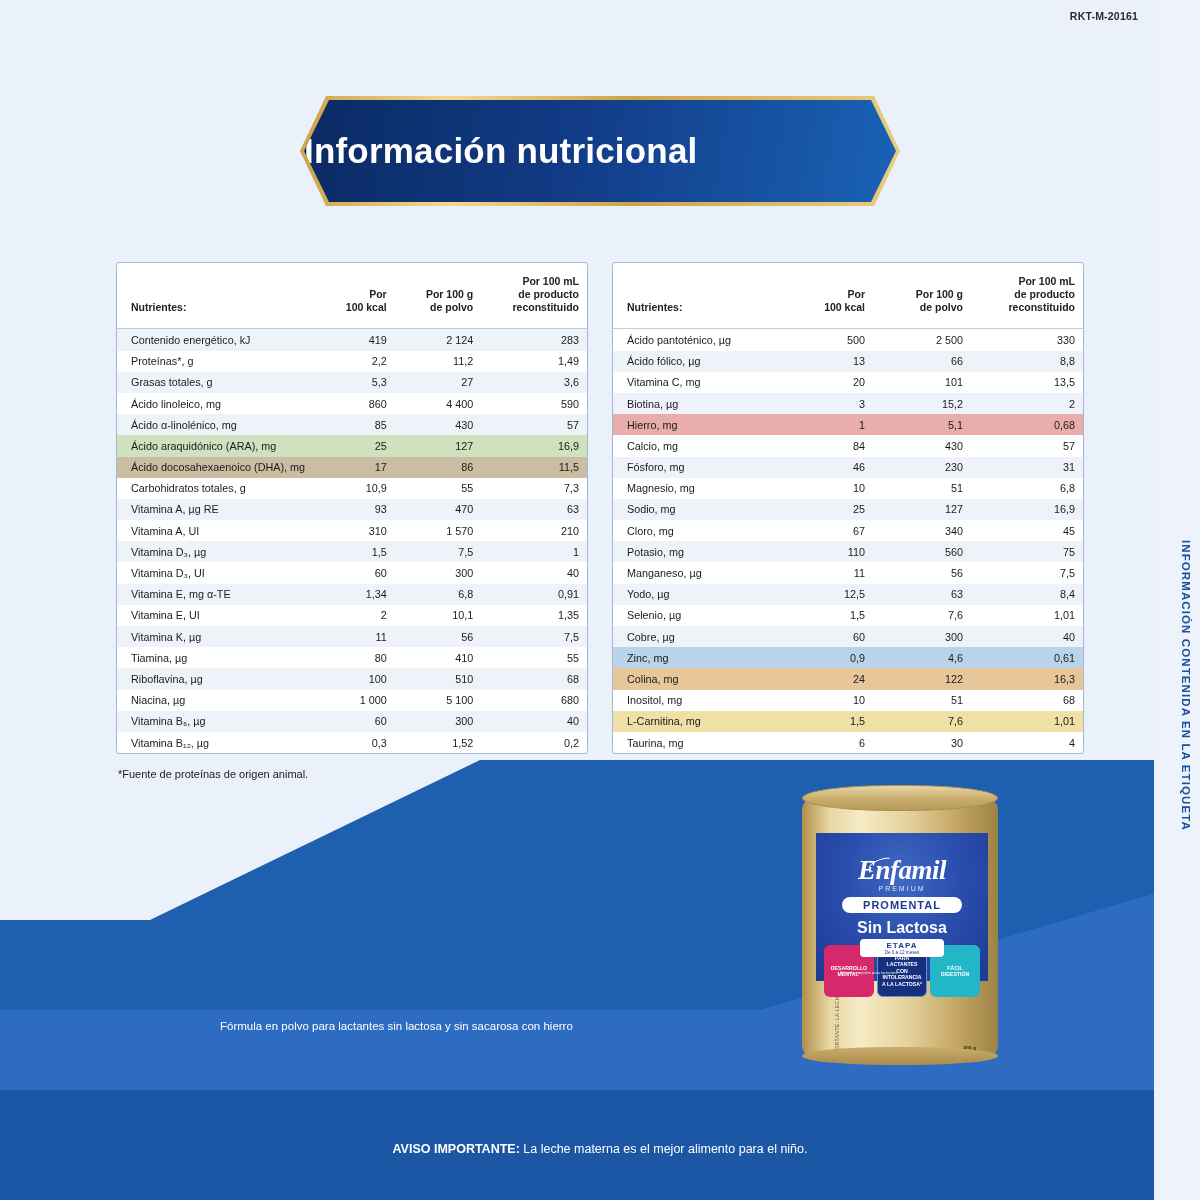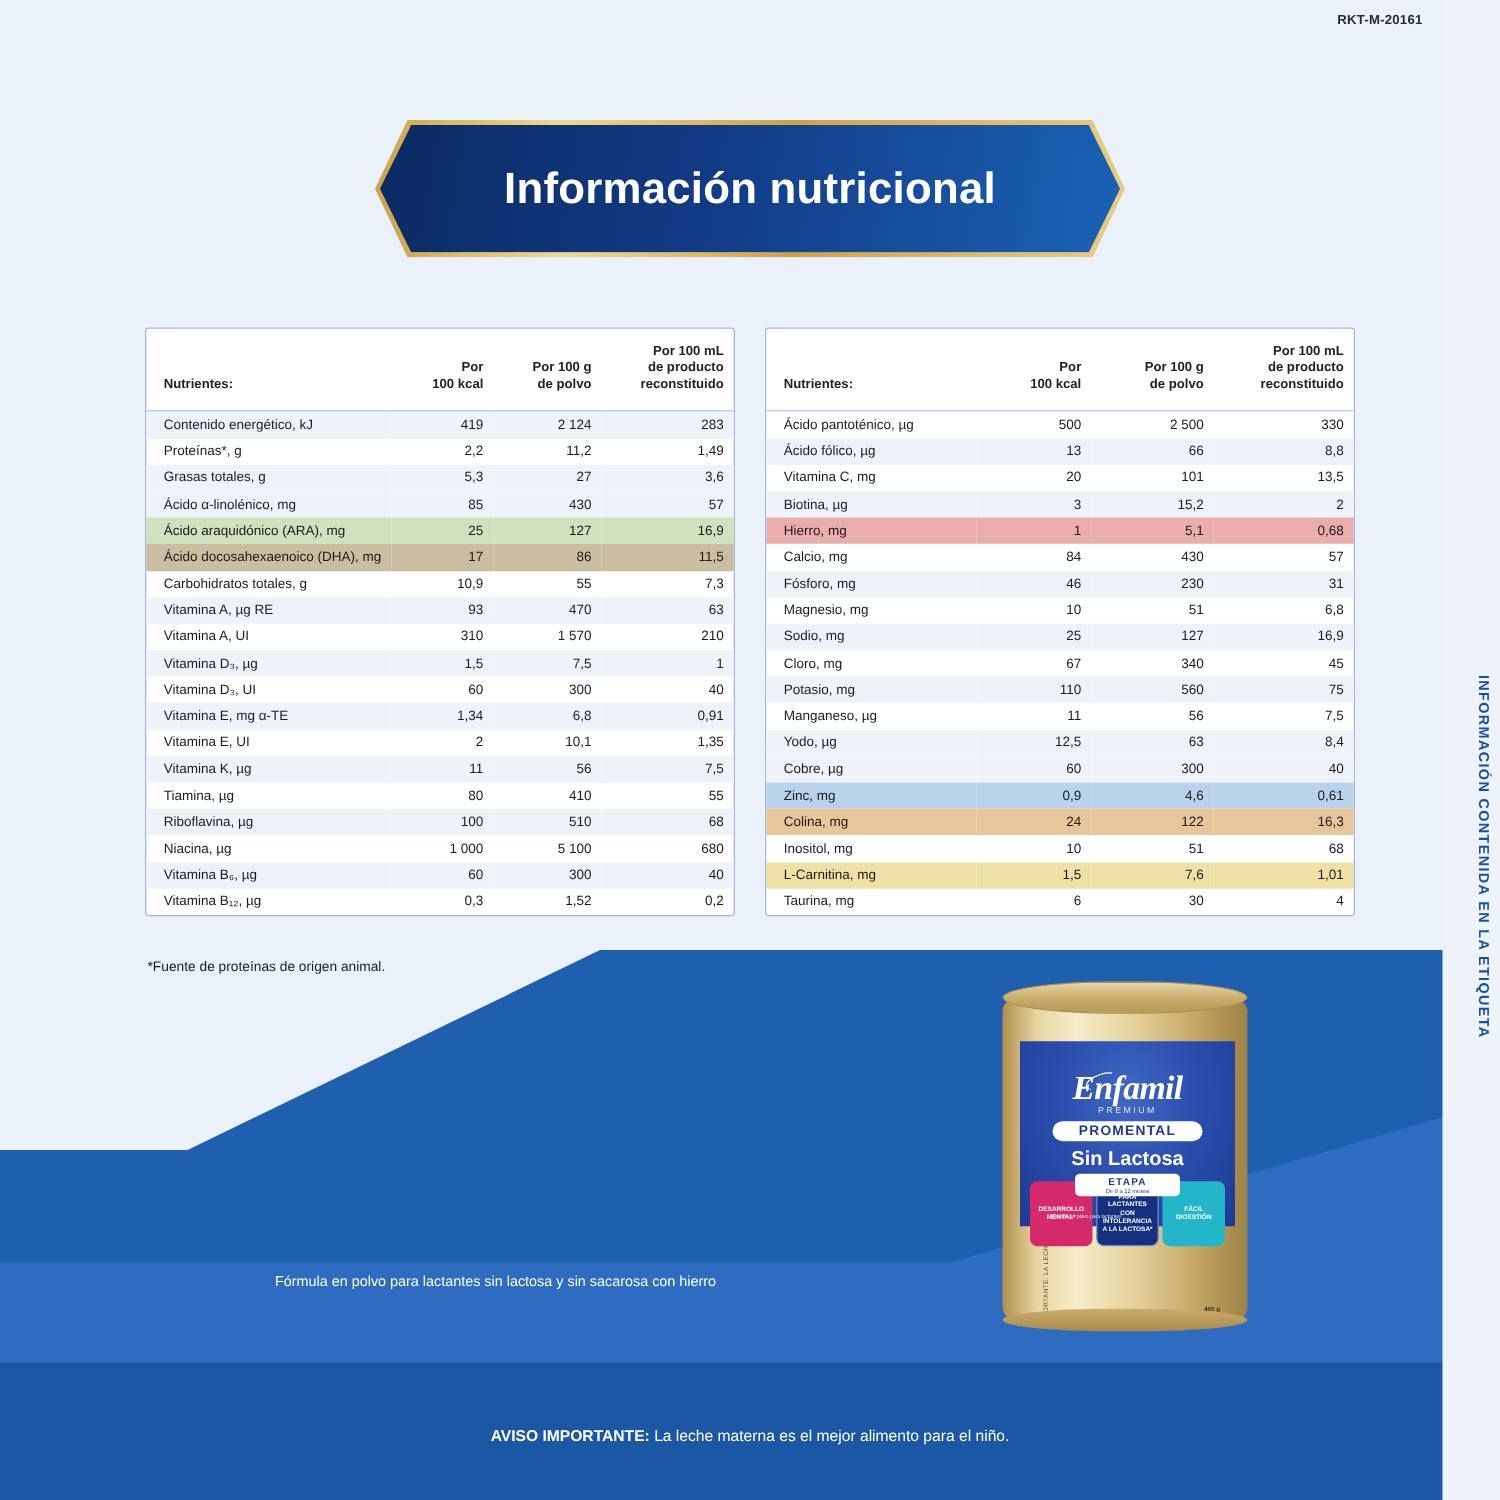--- a/index.html
+++ b/index.html
@@ -53,21 +53,21 @@
   }
   .banner-outer {
     position: absolute; inset: 0;
     background: linear-gradient(90deg, #cda349 0%, #f0d98f 25%, #cda349 55%, #e8cd80 100%);
     clip-path: polygon(26px 0, 574px 0, 600px 55px, 574px 110px, 26px 110px, 0 55px);
   }
   .banner-inner {
     position: absolute; left: 4px; top: 4px; right: 4px; bottom: 4px;
     background: linear-gradient(100deg, #0a2a63 0%, #123b86 45%, #1a62b5 100%);
     clip-path: polygon(25px 0, 567px 0, 592px 51px, 567px 102px, 25px 102px, 0 51px);
-    display: flex; align-items: center; justify-content: center;
+    display: flex; align-items: center; justify-content: flex-start;
   }
   .banner-inner h1 {
     margin: 0; color: #ffffff; font-size: 35px; font-weight: bold;
     letter-spacing: 0.2px;
   }
   
   .table-card {
     position: absolute;
     background: #ffffff;
     border: 1px solid #9fb8d8;
@@ -243,20 +243,26 @@
           <td>2,2</td>
           <td>11,2</td>
           <td>1,49</td>
         </tr>
         <tr class="alt">
           <td class="nut">Grasas totales, g</td>
           <td>5,3</td>
           <td>27</td>
           <td>3,6</td>
         </tr>
+        <tr>
+          <td class="nut">Ácido linoleico, mg</td>
+          <td>860</td>
+          <td>4 400</td>
+          <td>590</td>
+        </tr>
         <tr class="alt">
           <td class="nut">Ácido α-linolénico, mg</td>
           <td>85</td>
           <td>430</td>
           <td>57</td>
         </tr>
         <tr class="hl-green">
           <td class="nut">Ácido araquidónico (ARA), mg</td>
           <td>25</td>
           <td>127</td>
@@ -441,20 +447,26 @@
           <td class="nut">Manganeso, µg</td>
           <td>11</td>
           <td>56</td>
           <td>7,5</td>
         </tr>
         <tr class="alt">
           <td class="nut">Yodo, µg</td>
           <td>12,5</td>
           <td>63</td>
           <td>8,4</td>
+        </tr>
+        <tr>
+          <td class="nut">Selenio, µg</td>
+          <td>1,5</td>
+          <td>7,6</td>
+          <td>1,01</td>
         </tr>
         <tr class="alt">
           <td class="nut">Cobre, µg</td>
           <td>60</td>
           <td>300</td>
           <td>40</td>
         </tr>
         <tr class="hl-blue">
           <td class="nut">Zinc, mg</td>
           <td>0,9</td>

